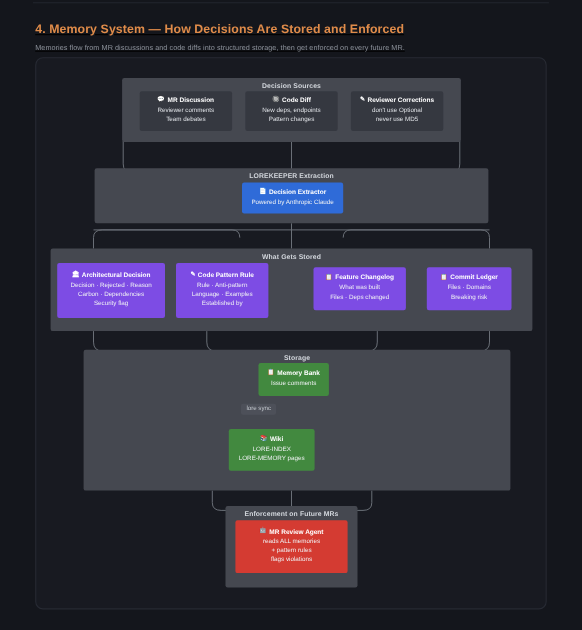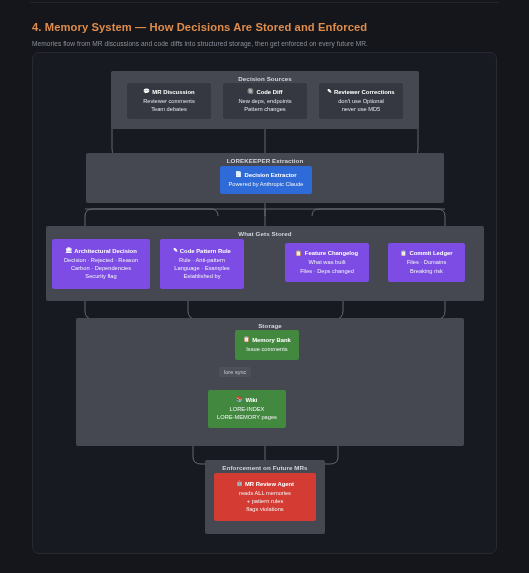--- a/index.html
+++ b/index.html
@@ -15,21 +15,21 @@
 
   .top-rule {
     position: absolute;
     top: 2px; left: 30px; right: 30px;
     height: 1px;
     background: #22252d;
   }
 
   .page-header {
     position: absolute;
-    top: 20px; left: 32px; right: 48px;
+    top: 20px; left: 32px; right: 48px; text-decoration: underline;
   }
 
   .section-title {
     color: #e08c4a;
     font-size: 11.2px;
     font-weight: bold;
     letter-spacing: 0.1px;
     line-height: 14px;
     white-space: nowrap;
   }

